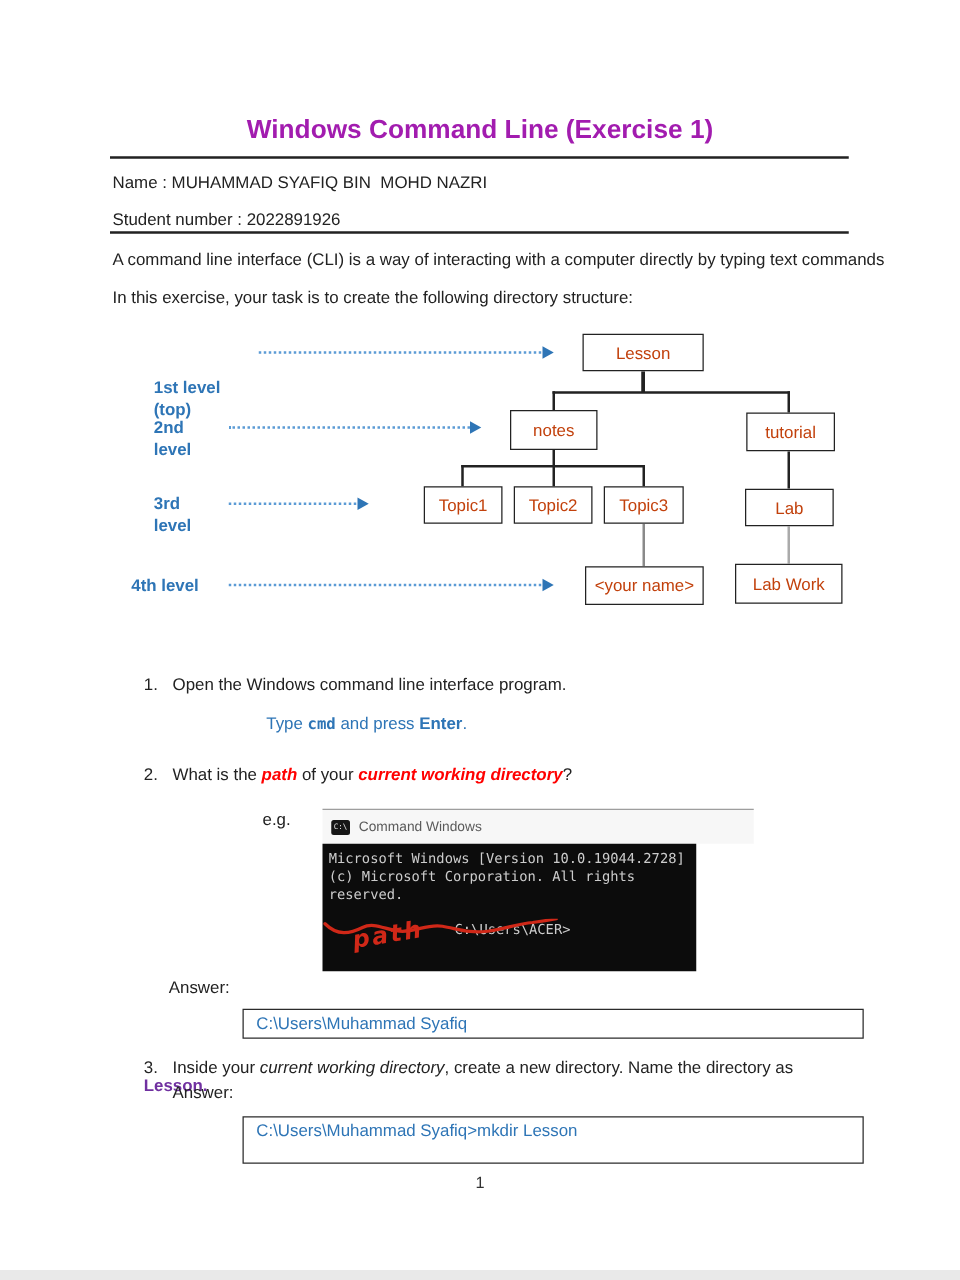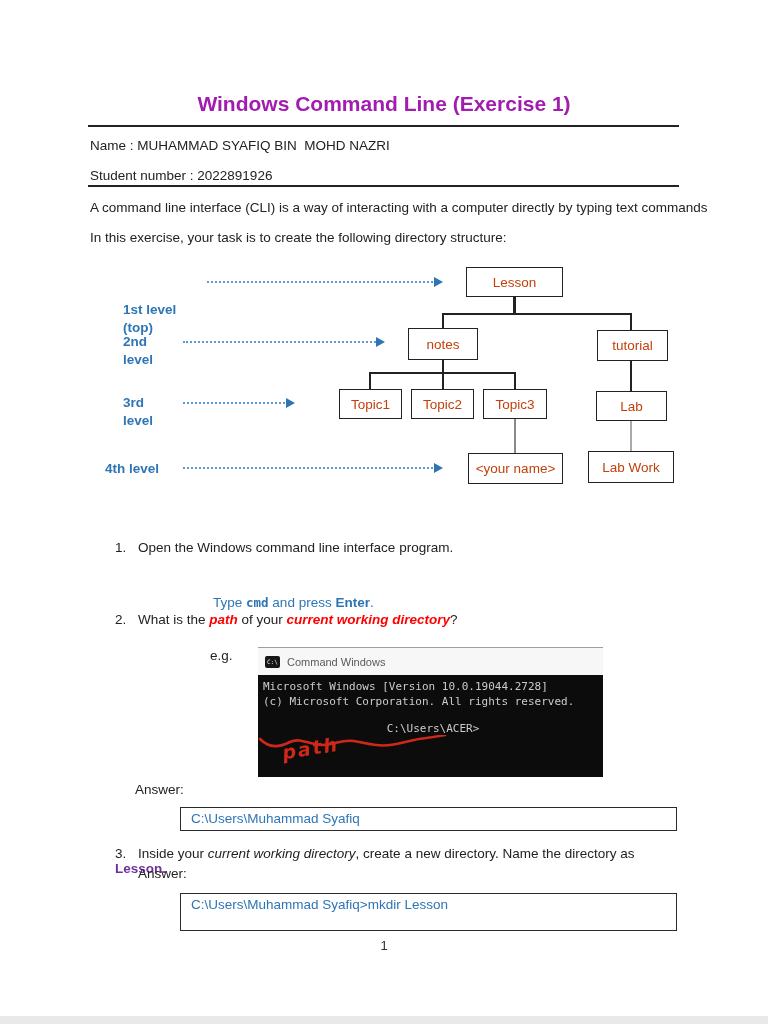--- a/index.html
+++ b/index.html
@@ -26,44 +26,44 @@
   .cline{background:#222;}
   .cline-gray{background:#8a8a8a;}
   .cline-light{background:#aaaaaa;}
 
   
   .qrow{font-size:13.5px;color:#222;}
   .qnum{display:inline-block;width:23px;}
   .red-em{color:#FF0000;font-weight:bold;font-style:italic;}
   .italic{font-style:italic;}
   .purple-b{color:#7030A0;font-weight:bold;}
-  .hint{color:#2E75B6;font-size:13.5px;margin-top:24px;}
+  .hint{color:#2E75B6;font-size:13.5px;}
   .hint .cmdw{font-family:"DejaVu Sans Mono",monospace;font-weight:bold;font-size:12.5px;}
   .hint .keyw{font-weight:bold;}
 
   
   .cmd-window{left:258px;top:647px;width:345px;height:130px;}
   .cmd-titlebar{left:0;top:0;width:345px;height:28px;background:#f7f7f7;border-top:1px solid #9e9e9e;
                 display:flex;align-items:center;box-sizing:border-box;padding-left:7px;}
   .cmd-icon{width:15px;height:12px;background:#161616;border-radius:2px;color:#e8e8e8;
             font-size:6px;line-height:12px;padding-left:2px;box-sizing:border-box;
             font-family:"DejaVu Sans Mono",monospace;}
   .cmd-title-text{margin-left:7px;font-size:11px;color:#5a5a5a;}
-  .terminal{left:0;top:28px;width:345px;height:102px;background:#0c0c0c;box-sizing:border-box;
+  .terminal{left:0;top:28px;width:299px;height:102px;background:#0c0c0c;box-sizing:border-box;
             padding:5px 0 0 5px;font-family:"DejaVu Sans Mono",monospace;font-size:11px;
             line-height:14.5px;color:#cccccc;}
   .term-prompt{margin-top:13px;text-align:center;}
   .squiggle{left:-2px;top:60px;}
   .hand-note{left:24px;top:66px;color:#d02818;font-size:19px;font-weight:bold;font-style:italic;
              transform:rotate(-9deg);letter-spacing:2px;font-family:"DejaVu Sans",sans-serif;}
 
   
   .answer-label{font-size:13.5px;color:#222;}
   .answer-box{border:1.6px solid #2b2b2b;background:#fff;box-sizing:border-box;
-              font-size:13.5px;color:#2E75B6;padding:3px 10px;}
+              font-size:13.5px;color:#2E75B6;padding:3px 10px;margin-left:14px;}
   .page-num{left:0;top:938px;width:768px;text-align:center;font-size:13px;color:#333;}
   .bottom-edge{left:0;top:1016px;width:768px;height:8px;background:#e9e9e9;}
 </style>
 </head>
 <body>
 
 <div class="page">
 
   <div class="abs doc-title">Windows Command Line (Exercise 1)</div>
   <div class="abs rule rule1"></div>

